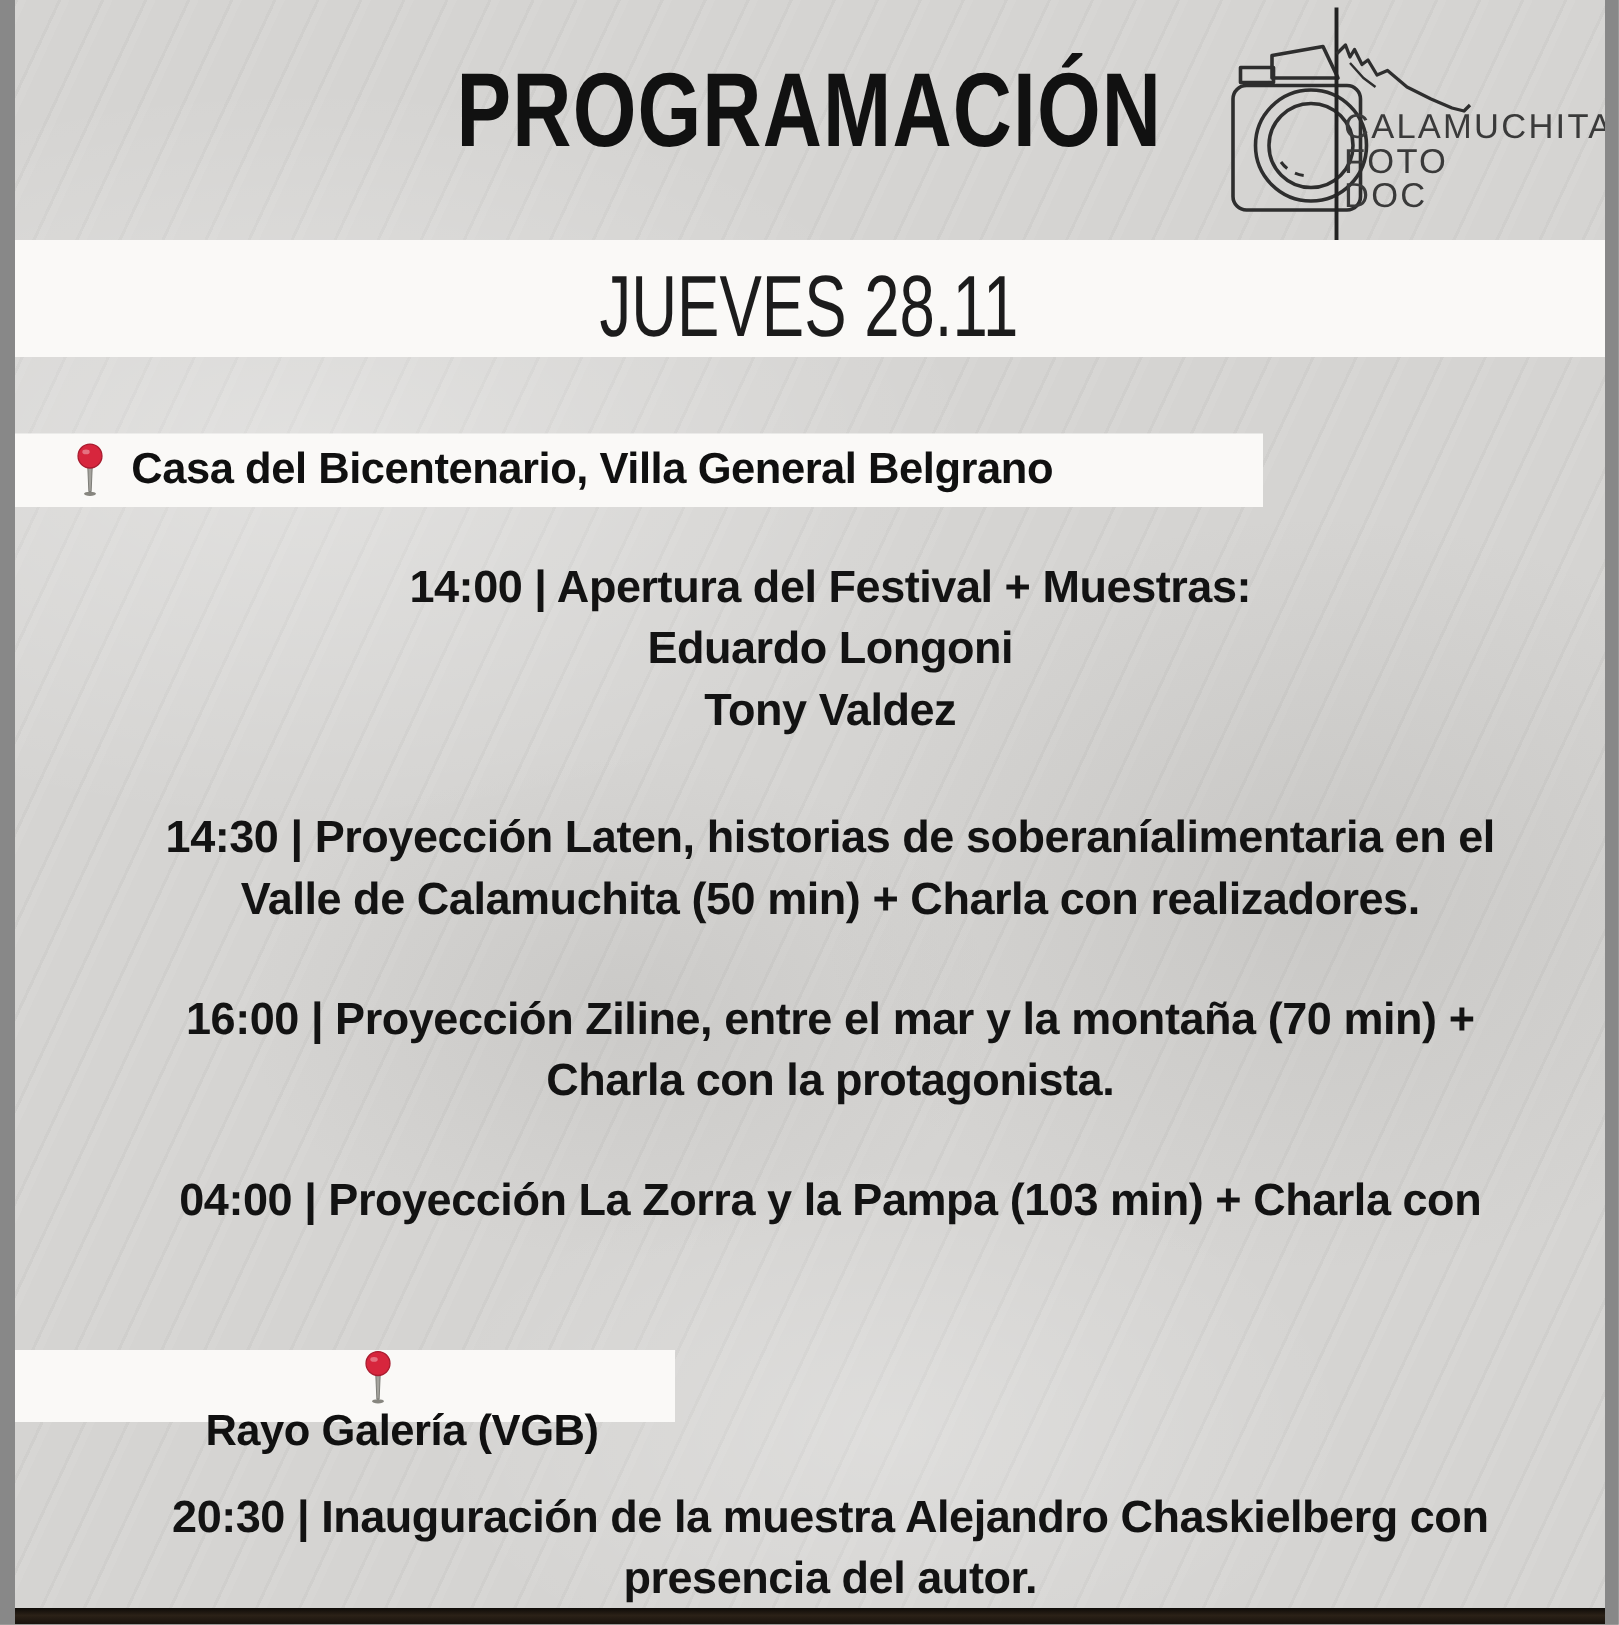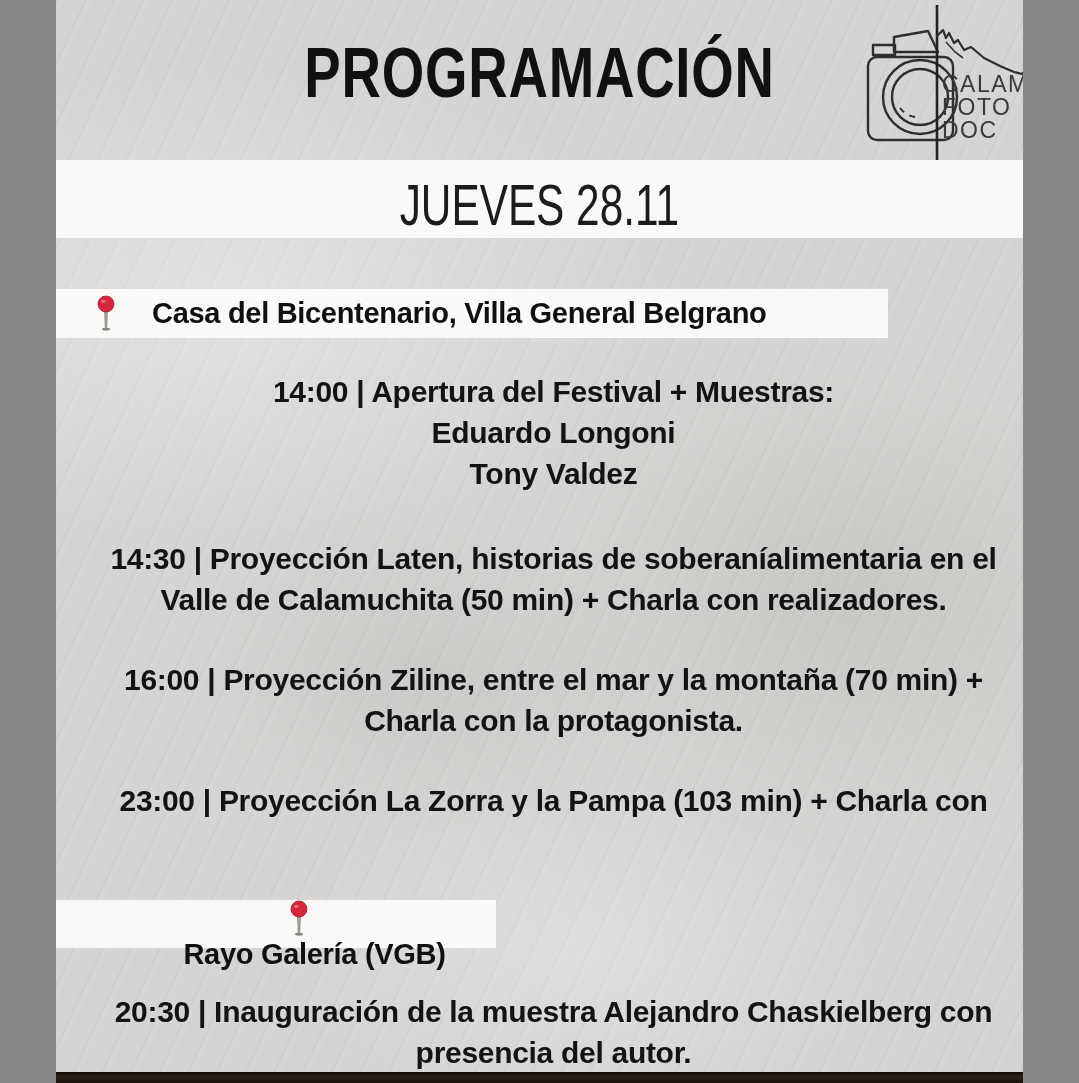--- a/index.html
+++ b/index.html
@@ -1,18 +1,18 @@
 <!DOCTYPE html>
 <html><head>
 <meta charset="utf-8">
 <style>
   html,body{margin:0;padding:0;background:#888;}
   .stage{
     position:relative;
-    width:967px;height:1083px;
+    width:1060px;height:1083px;
     margin:0 auto;
     overflow:hidden;
     font-family:"Liberation Sans", sans-serif;
     color:#141414;
     background-color:#d5d4d2;
     background-image:
       radial-gradient(ellipse 700px 380px at 18% 28%, rgba(255,255,255,0.30), rgba(255,255,255,0) 65%),
       radial-gradient(ellipse 560px 420px at 82% 55%, rgba(125,124,120,0.14), rgba(125,124,120,0) 60%),
       radial-gradient(ellipse 520px 300px at 55% 88%, rgba(255,255,255,0.22), rgba(255,255,255,0) 60%),
       radial-gradient(ellipse 420px 280px at 38% 62%, rgba(128,127,124,0.12), rgba(128,127,124,0) 60%),
@@ -33,21 +33,21 @@
     display:flex;align-items:flex-end;justify-content:center;
   }
   .day-band .day-text{
     display:inline-block;font-size:58px;font-weight:400;color:#1c1c1c;
     transform:scaleX(0.73);transform-origin:50% 50%;white-space:nowrap;
   }
   .venue-band{
     position:absolute;left:0;background:#faf9f7;
     display:flex;align-items:center;
   }
-  .venue1{top:289px;width:832px;height:49px;padding-left:38px;box-sizing:border-box;gap:18px;}
+  .venue1{top:289px;width:832px;height:49px;padding-left:38px;box-sizing:border-box;}
   .venue2{top:900px;width:440px;height:48px;padding-left:45px;box-sizing:border-box;flex-direction:column;}
   .pin{width:24px;height:38px;flex:0 0 auto;}
   .venue-label{
     font-size:29px;font-weight:bold;color:#101010;
     letter-spacing:-0.3px;white-space:nowrap;
   }
   .venue1 .venue-label{margin-left:16px;}
   .venue2 .venue-label{margin-left:32px;}
   .event{
     position:absolute;left:36px;right:8px;
@@ -109,21 +109,21 @@
     <div class="line">14:30 | Proyección Laten, historias de soberaníalimentaria en el</div>
     <div class="line">Valle de Calamuchita (50 min) + Charla con realizadores.</div>
   </div>
 
   <div class="event evC">
     <div class="line">16:00 | Proyección Ziline, entre el mar y la montaña (70 min) +</div>
     <div class="line">Charla con la protagonista.</div>
   </div>
 
   <div class="event evD">
-    <div class="line">23:00 | Proyección La Zorra y la Pampa (103 min) + Charla con</div>
+    <div class="line">04:00 | Proyección La Zorra y la Pampa (103 min) + Charla con</div>
   </div>
 
   <div class="venue-band venue2">
     <svg class="pin" viewBox="0 0 24 40" aria-hidden="true">
       <ellipse cx="12" cy="36" rx="4.2" ry="1.5" fill="#87867f"></ellipse>
       <path d="M10.4 16.5 L13.6 16.5 L12.8 34.5 L11.2 34.5 Z" fill="#a4a39d" stroke="#6f6e68" stroke-width="0.6"></path>
       <circle cx="12" cy="9.5" r="8.4" fill="#d7263d" stroke="#a81c2f" stroke-width="0.9"></circle>
       <ellipse cx="9.2" cy="6.6" rx="2.6" ry="1.7" fill="#ffffff" opacity="0.35"></ellipse>
     </svg>
     <span class="venue-label">Rayo Galería (VGB)</span>

